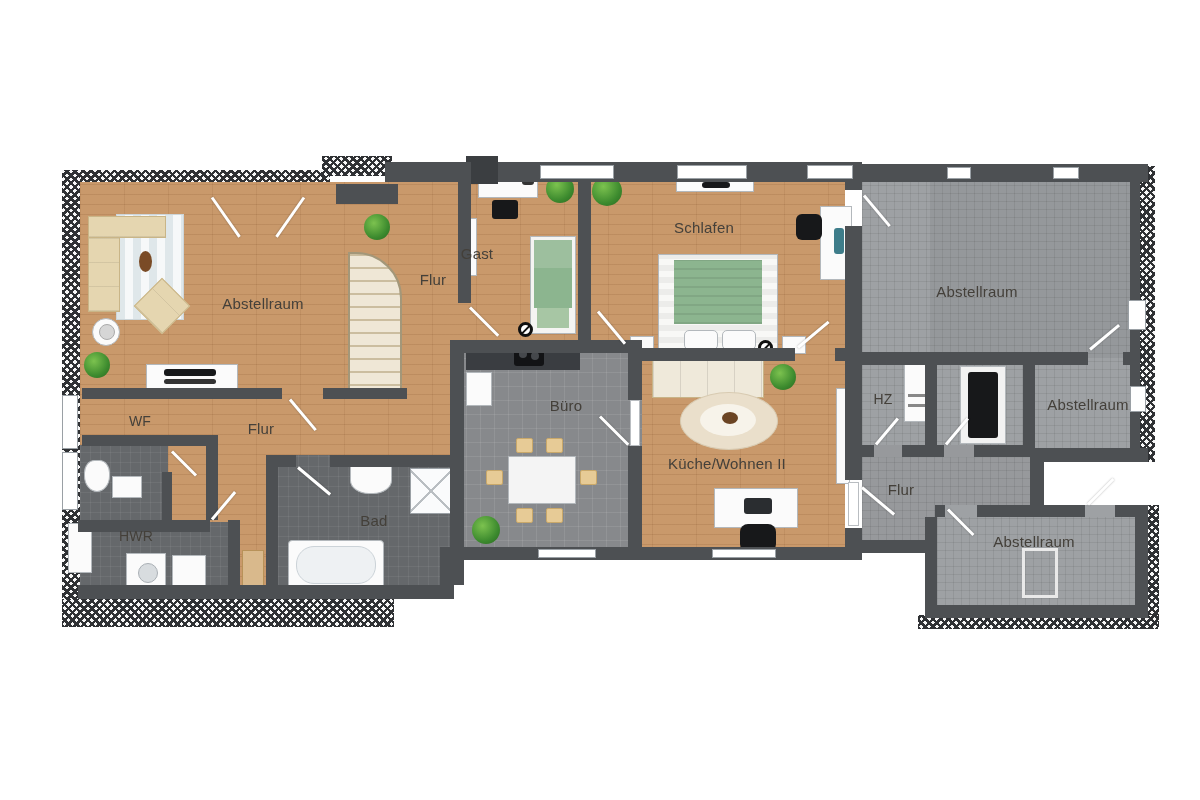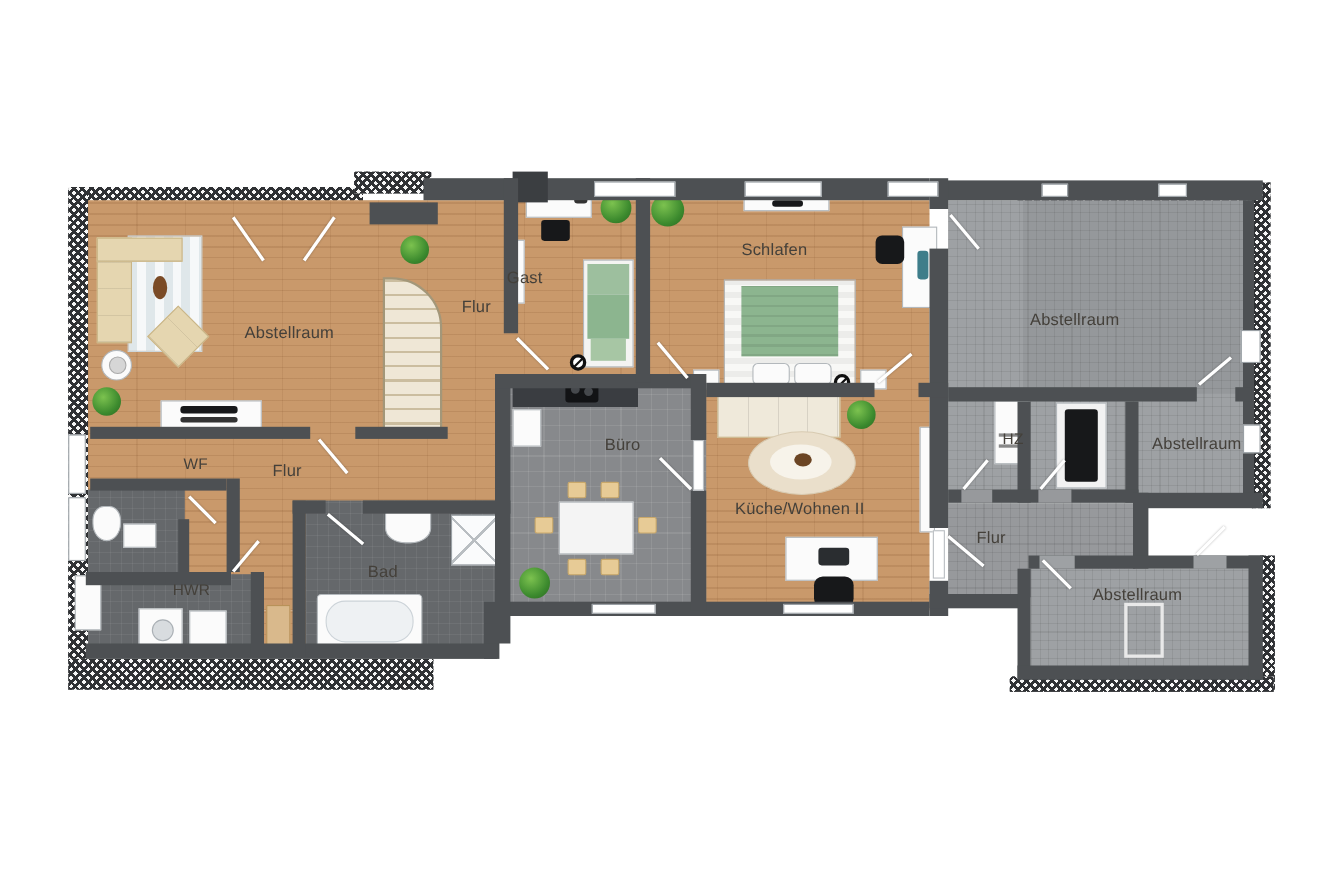--- a/index.html
+++ b/index.html
@@ -34,21 +34,21 @@
   .gapC{position:absolute;background:#9ea1a4;} 
   .swing{position:absolute;height:3px;background:#fff;transform-origin:0 50%;
          box-shadow:0 0 2px rgba(0,0,0,.3);}
   .leaf{position:absolute;background:#fff;border:1px solid #b9bdc1;box-sizing:border-box;}
   .white-item{position:absolute;background:#fbfbfb;border:1px solid #b3b8bc;box-sizing:border-box;}
   .black-item{position:absolute;background:#17181a;border-radius:3px;}
   .plant{position:absolute;border-radius:50%;
     background:radial-gradient(circle at 38% 35%,#7cc24f,#3c8a2e 62%,#2a661f);}
   .lbl{position:absolute;transform:translate(-50%,-50%);white-space:nowrap;
        font-size:15px;color:#44403a;letter-spacing:.2px;}
-  .lbl.small{font-size:14px;margin-left:38px;}
+  .lbl.small{font-size:14px;}
   .symbol{position:absolute;width:15px;height:15px;border:3px solid #101010;
           border-radius:50%;background:#fff;box-sizing:border-box;}
   .symbol::after{content:"";position:absolute;left:-2px;top:4px;width:13px;height:2px;
           background:#101010;transform:rotate(-45deg);}
   .stairs{position:absolute;border:2px solid #a39779;border-radius:0 46px 0 0;
     background-color:#efe7d6;box-sizing:border-box;
     background-image:repeating-linear-gradient(180deg,#cbbd9f 0 2px,transparent 2px 13px);}
   .rug-stripes{position:absolute;border:1px solid #cdd6da;box-sizing:border-box;
     background:repeating-linear-gradient(90deg,#dfe7ea 0 8px,#f6f8f9 8px 16px);}
   .sofa{position:absolute;background:#e5d6b0;border:1px solid #c9b587;box-sizing:border-box;
@@ -259,16 +259,16 @@
   <div class="lbl" style="left:704px;top:227px;">Schlafen</div>
   <div class="lbl" style="left:977px;top:291px;">Abstellraum</div>
   <div class="lbl small" style="left:883px;top:399px;">HZ</div>
   <div class="lbl" style="left:1088px;top:404px;">Abstellraum</div>
   <div class="lbl" style="left:566px;top:405px;">Büro</div>
   <div class="lbl" style="left:727px;top:463px;">Küche/Wohnen II</div>
   <div class="lbl small" style="left:140px;top:421px;">WF</div>
   <div class="lbl" style="left:261px;top:428px;">Flur</div>
   <div class="lbl" style="left:901px;top:489px;">Flur</div>
   <div class="lbl small" style="left:136px;top:536px;">HWR</div>
-  <div class="lbl" style="left:348px;top:520px;">Bad</div>
+  <div class="lbl" style="left:374px;top:520px;">Bad</div>
   <div class="lbl" style="left:1034px;top:541px;">Abstellraum</div>
 
 </div>
 
 </body></html>

